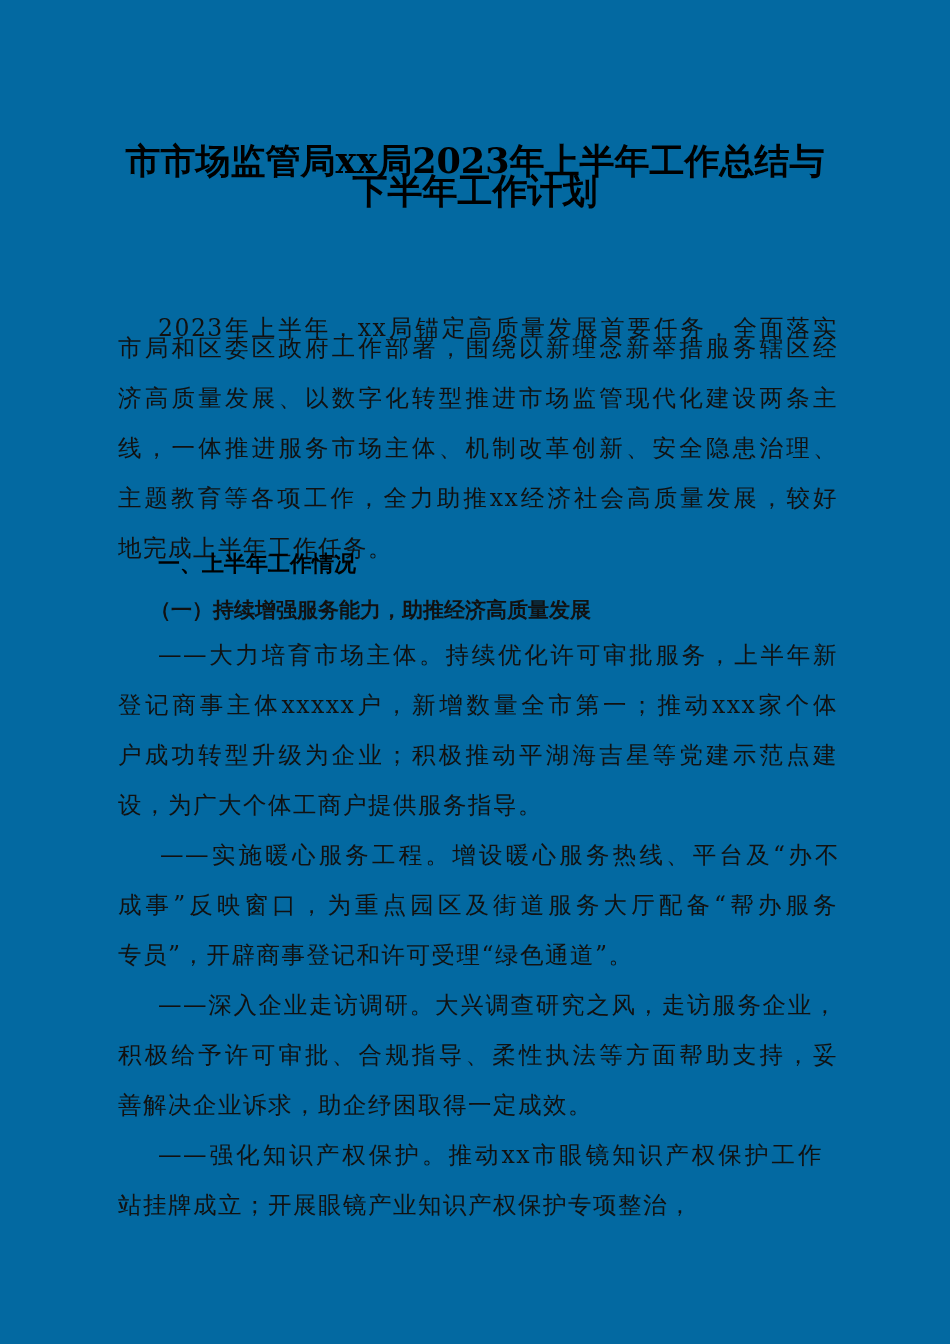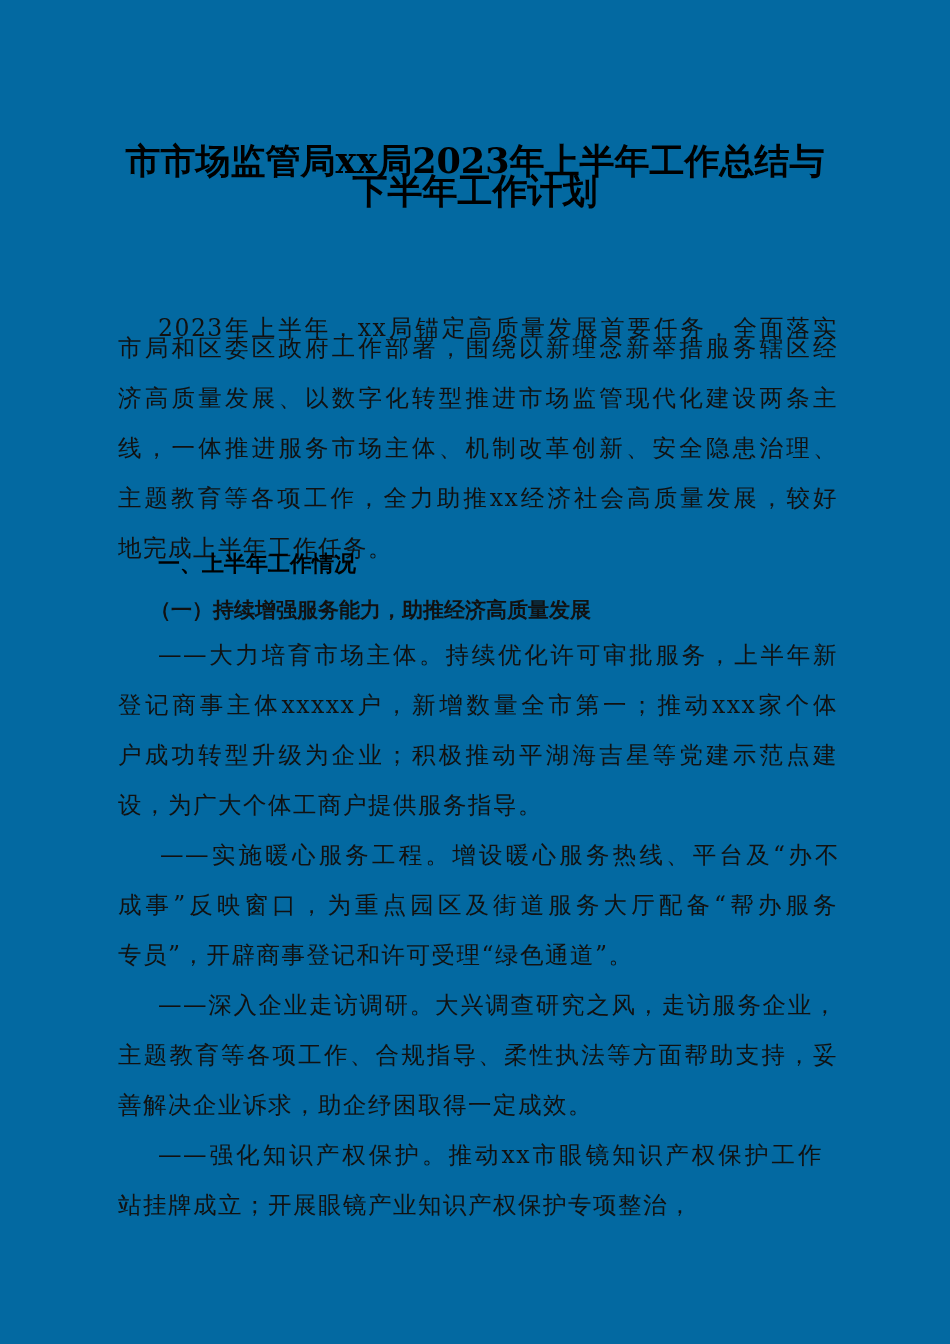--- a/index.html
+++ b/index.html
@@ -50,19 +50,19 @@
   <div class="line justify" style="top:640px; left:158px; width:680px;">——大力培育市场主体。持续优化许可审批服务，上半年新</div>
   <div class="line justify" style="top:690px;">登记商事主体xxxxx户，新增数量全市第一；推动xxx家个体</div>
   <div class="line justify" style="top:740px;">户成功转型升级为企业；积极推动平湖海吉星等党建示范点建</div>
   <div class="line" style="top:790px;">设，为广大个体工商户提供服务指导。</div>
 
   <div class="line justify" style="top:840px; left:160px; width:680px;">——实施暖心服务工程。增设暖心服务热线、平台及“办不</div>
   <div class="line justify" style="top:890px;">成事”反映窗口，为重点园区及街道服务大厅配备“帮办服务</div>
   <div class="line" style="top:940px;">专员”，开辟商事登记和许可受理“绿色通道”。</div>
 
   <div class="line justify" style="top:990px; left:158px; width:680px;">——深入企业走访调研。大兴调查研究之风，走访服务企业，</div>
-  <div class="line justify" style="top:1040px;">主题教育等各项工作、合规指导、柔性执法等方面帮助支持，妥</div>
+  <div class="line justify" style="top:1040px;">积极给予许可审批、合规指导、柔性执法等方面帮助支持，妥</div>
   <div class="line" style="top:1090px;">善解决企业诉求，助企纾困取得一定成效。</div>
 
   <div class="line justify" style="top:1140px; left:158px; width:665px;">——强化知识产权保护。推动xx市眼镜知识产权保护工作</div>
   <div class="line" style="top:1190px;">站挂牌成立；开展眼镜产业知识产权保护专项整治，</div>
 
 </div>
 
 </body></html>

